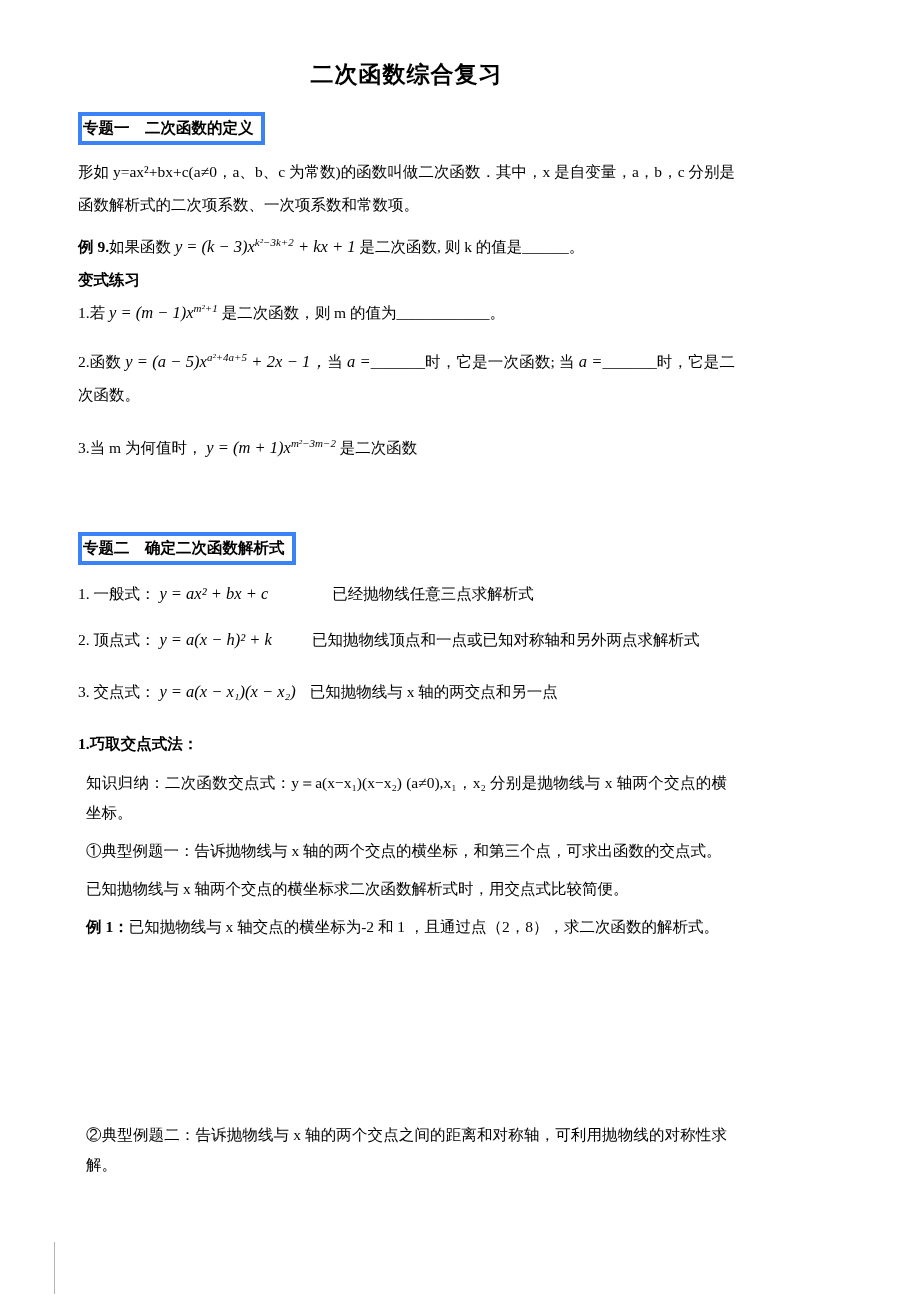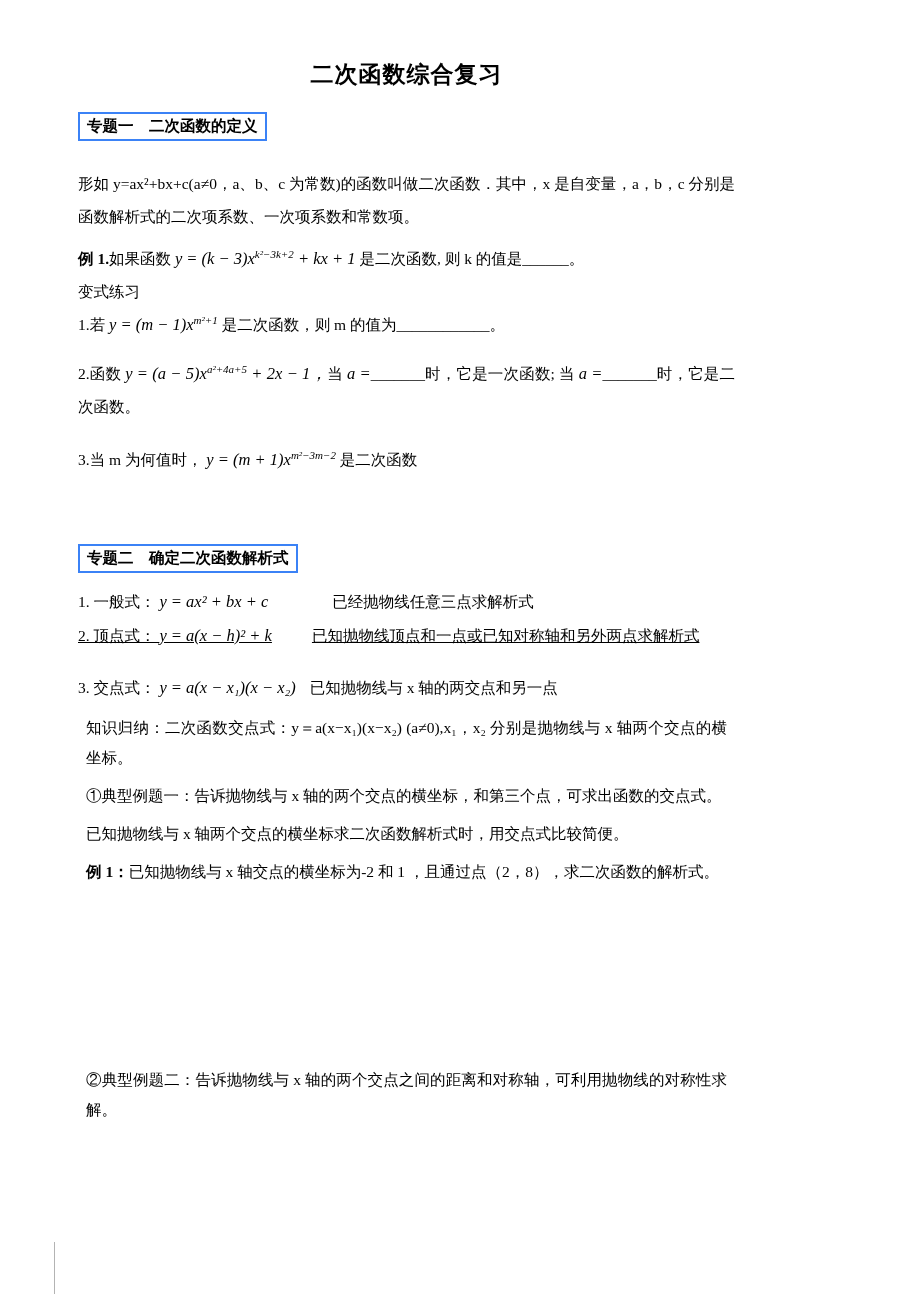--- a/index.html
+++ b/index.html
@@ -17,40 +17,40 @@
     margin:0;
     text-align:center;
     font-family:"Liberation Sans", sans-serif;
     font-size:23px;
     font-weight:bold;
     letter-spacing:1px;
     line-height:32px;
   }
   .sec-head{
     display:inline-block;
-    border:2px solid #3b82f6;
-    padding:2px 7px 3px 7px;
+    border:4px solid #3b82f6;
+    padding:2px 7px 3px 1px;
     font-family:"Liberation Sans", sans-serif;
     font-size:15.5px;
     font-weight:bold;
     line-height:20px;
   }
   .mt-sec1{margin-top:22px;}
   .mt-sec2{margin-top:68px;text-align:right;}
   .body{
     margin:0;
     font-size:15.5px;
     line-height:33px;
   }
-  .intro{margin-top:26px;text-align:justify;max-width:784px;}
+  .intro{margin-top:10px;text-align:justify;max-width:784px;}
   .ex{margin-top:9px;}
   .q2{margin-top:16px;max-width:784px;text-align:justify;}
   .q3{margin-top:20px;}
   .list{margin-top:12px;line-height:34px;}
-  .bold{font-weight:normal;}
+  .bold{font-weight:bold;}
   .mt-method{margin-top:18px;}
   .tight{
     margin:8px;
     font-size:15.5px;
     line-height:30px;
     max-width:790px;
     text-align:justify;
   }
   .gap-big{margin-top:178px;}
   .math{
@@ -80,40 +80,41 @@
 <div class="page">
 
   <h1 class="title">二次函数综合复习</h1>
 
   <div class="sec-head mt-sec1">
     <span>专题一　二次函数的定义</span>
   </div>
 
   <p class="body intro">形如 y=ax²+bx+c(a≠0，a、b、c 为常数)的函数叫做二次函数．其中，x 是自变量，a，b，c 分别是函数解析式的二次项系数、一次项系数和常数项。</p>
 
-  <p class="body ex"><b>例 1.</b><span>如果函数 </span><span class="math">y = (k − 3)x</span><sup class="msup">k²−3k+2</sup><span class="math"> + kx + 1 </span><span>是二次函数, 则 k 的值是______。</span></p>
+  <p class="body ex"><b>例 9.</b><span>如果函数 </span><span class="math">y = (k − 3)x</span><sup class="msup">k²−3k+2</sup><span class="math"> + kx + 1 </span><span>是二次函数, 则 k 的值是______。</span></p>
 
   <p class="body bold">变式练习</p>
 
   <p class="body"><span>1.若 </span><span class="math">y = (m − 1)x</span><sup class="msup">m²+1</sup><span> 是二次函数，则 m 的值为____________。</span></p>
 
   <p class="body q2"><span>2.函数 </span><span class="math">y = (a − 5)x</span><sup class="msup">a²+4a+5</sup><span class="math"> + 2x − 1，</span><span>当 </span><span class="math">a =</span><span>_______时，它是一次函数; 当 </span><span class="math">a =</span><span>_______时，它是二次函数。</span></p>
 
   <p class="body q3"><span>3.当 m 为何值时， </span><span class="math">y = (m + 1)x</span><sup class="msup">m²−3m−2</sup><span> 是二次函数</span></p>
 
   <div class="sec-head mt-sec2">
     <span>专题二　确定二次函数解析式</span>
   </div>
 
   <p class="body list"><span>1. 一般式： </span><span class="math">y = ax² + bx + c</span><span class="d1">已经抛物线任意三点求解析式</span></p>
 
-  <p class="body list" style="margin-top:0;text-decoration:underline;"><span>2. 顶点式： </span><span class="math">y = a(x − h)² + k</span><span class="d2">已知抛物线顶点和一点或已知对称轴和另外两点求解析式</span></p>
+  <p class="body list" style="margin-top:12px;"><span>2. 顶点式： </span><span class="math">y = a(x − h)² + k</span><span class="d2">已知抛物线顶点和一点或已知对称轴和另外两点求解析式</span></p>
 
   <p class="body list" style="margin-top:18px;"><span>3. 交点式： </span><span class="math">y = a(x − x₁)(x − x₂)</span><span class="d3">已知抛物线与 x 轴的两交点和另一点</span></p>
 
+  <p class="body bold mt-method">1.巧取交点式法：</p>
 
   <p class="tight">知识归纳：二次函数交点式：y＝a(x−x₁)(x−x₂) (a≠0),x₁，x₂ 分别是抛物线与 x 轴两个交点的横坐标。</p>
 
   <p class="tight">①典型例题一：告诉抛物线与 x 轴的两个交点的横坐标，和第三个点，可求出函数的交点式。</p>
 
   <p class="tight">已知抛物线与 x 轴两个交点的横坐标求二次函数解析式时，用交点式比较简便。</p>
 
   <p class="tight"><b>例 1：</b><span>已知抛物线与 x 轴交点的横坐标为-2 和 1 ，且通过点（2，8），求二次函数的解析式。</span></p>
 
   <p class="tight gap-big">②典型例题二：告诉抛物线与 x 轴的两个交点之间的距离和对称轴，可利用抛物线的对称性求解。</p>

